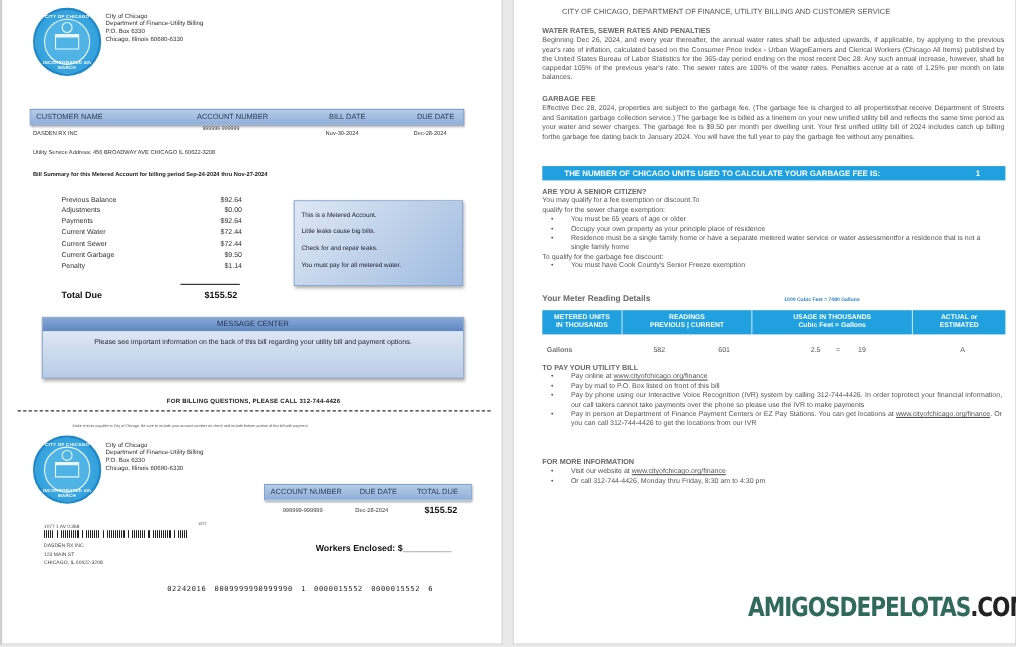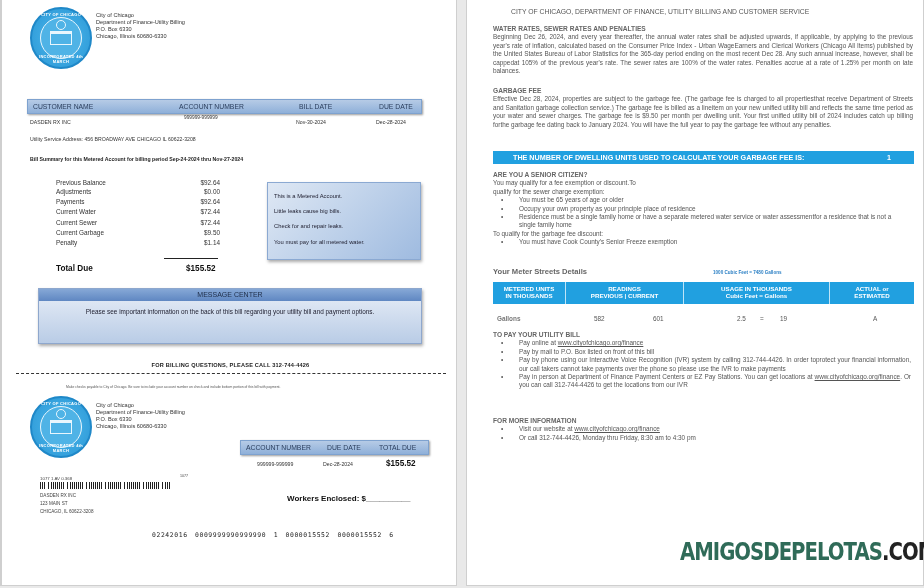--- a/index.html
+++ b/index.html
@@ -179,38 +179,38 @@
     <div class="p2-head">WATER RATES, SEWER RATES AND PENALTIES</div>
     <div style="text-align:justify;">Beginning Dec 26, 2024, and every year thereafter, the annual water rates shall be adjusted upwards, if applicable, by applying to the previous year's rate of inflation, calculated based on the Consumer Price Index - Urban WageEarners and Clerical Workers (Chicago All Items) published by the United States Bureau of Labor Statistics for the 365-day period ending on the most recent Dec 28. Any such annual increase, however, shall be cappedat 105% of the previous year's rate. The sewer rates are 100% of the water rates. Penalties accrue at a rate of 1.25% per month on late balances.</div>
   </div>
 
   <div class="abs p2" style="left:493px;top:87px;width:420px;">
     <div class="p2-head">GARBAGE FEE</div>
     <div style="text-align:justify;">Effective Dec 28, 2024, properties are subject to the garbage fee. (The garbage fee is charged to all propertiesthat receive Department of Streets and Sanitation garbage collection service.) The garbage fee is billed as a lineitem on your new unified utility bill and reflects the same time period as your water and sewer charges. The garbage fee is $9.50 per month per dwelling unit. Your first unified utility bill of 2024 includes catch up billing forthe garbage fee dating back to January 2024. You will have the full year to pay the garbage fee without any penalties.</div>
   </div>
 
   <div class="banner">
-    <span style="position:absolute;left:20px;">THE NUMBER OF DWELLING UNITS USED TO CALCULATE YOUR GARBAGE FEE IS:</span>
+    <span style="position:absolute;left:20px;">THE NUMBER OF CHICAGO UNITS USED TO CALCULATE YOUR GARBAGE FEE IS:</span>
     <span style="position:absolute;left:394px;">1</span>
   </div>
 
   <div class="abs p2" style="left:493px;top:171px;width:420px;">
     <div class="p2-head">ARE YOU A SENIOR CITIZEN?</div>
     <div>You may qualify for a fee exemption or discount.To</div>
     <div>qualify for the sewer charge exemption:</div>
     <div class="b-list" style="padding-left:0;">
       <div class="bl" style="position:relative;padding-left:26px;"><span style="position:absolute;left:8px;">•</span><span>You must be 65 years of age or older</span></div>
       <div class="bl" style="position:relative;padding-left:26px;"><span style="position:absolute;left:8px;">•</span><span>Occupy your own property as your principle place of residence</span></div>
       <div class="bl" style="position:relative;padding-left:26px;padding-right:18px;"><span style="position:absolute;left:8px;">•</span><span>Residence must be a single family home or have a separate metered water service or water assessmentfor a residence that is not a single family home</span></div>
     </div>
     <div>To qualify for the garbage fee discount:</div>
     <div style="position:relative;padding-left:26px;"><span style="position:absolute;left:8px;">•</span><span>You must have Cook County's Senior Freeze exemption</span></div>
   </div>
 
-  <div class="abs" style="left:493px;top:267px;font-size:7.6px;color:#666;font-weight:bold;">Your Meter Streets Details</div>
+  <div class="abs" style="left:493px;top:267px;font-size:7.6px;color:#666;font-weight:bold;">Your Meter Reading Details</div>
   <div class="abs" style="left:713px;top:270px;font-size:4.6px;color:#2a7fc4;font-weight:bold;">1000 Cubic Feet = 7480 Gallons</div>
 
   <div class="mtable-hdr">
     <div style="width:73px;white-space:pre-line;">METERED UNITS
 IN THOUSANDS</div>
     <div style="width:118px;white-space:pre-line;">READINGS
 PREVIOUS | CURRENT</div>
     <div style="width:146px;white-space:pre-line;">USAGE IN THOUSANDS
 Cubic Feet    =    Gallons</div>
     <div style="width:84px;white-space:pre-line;">ACTUAL or

